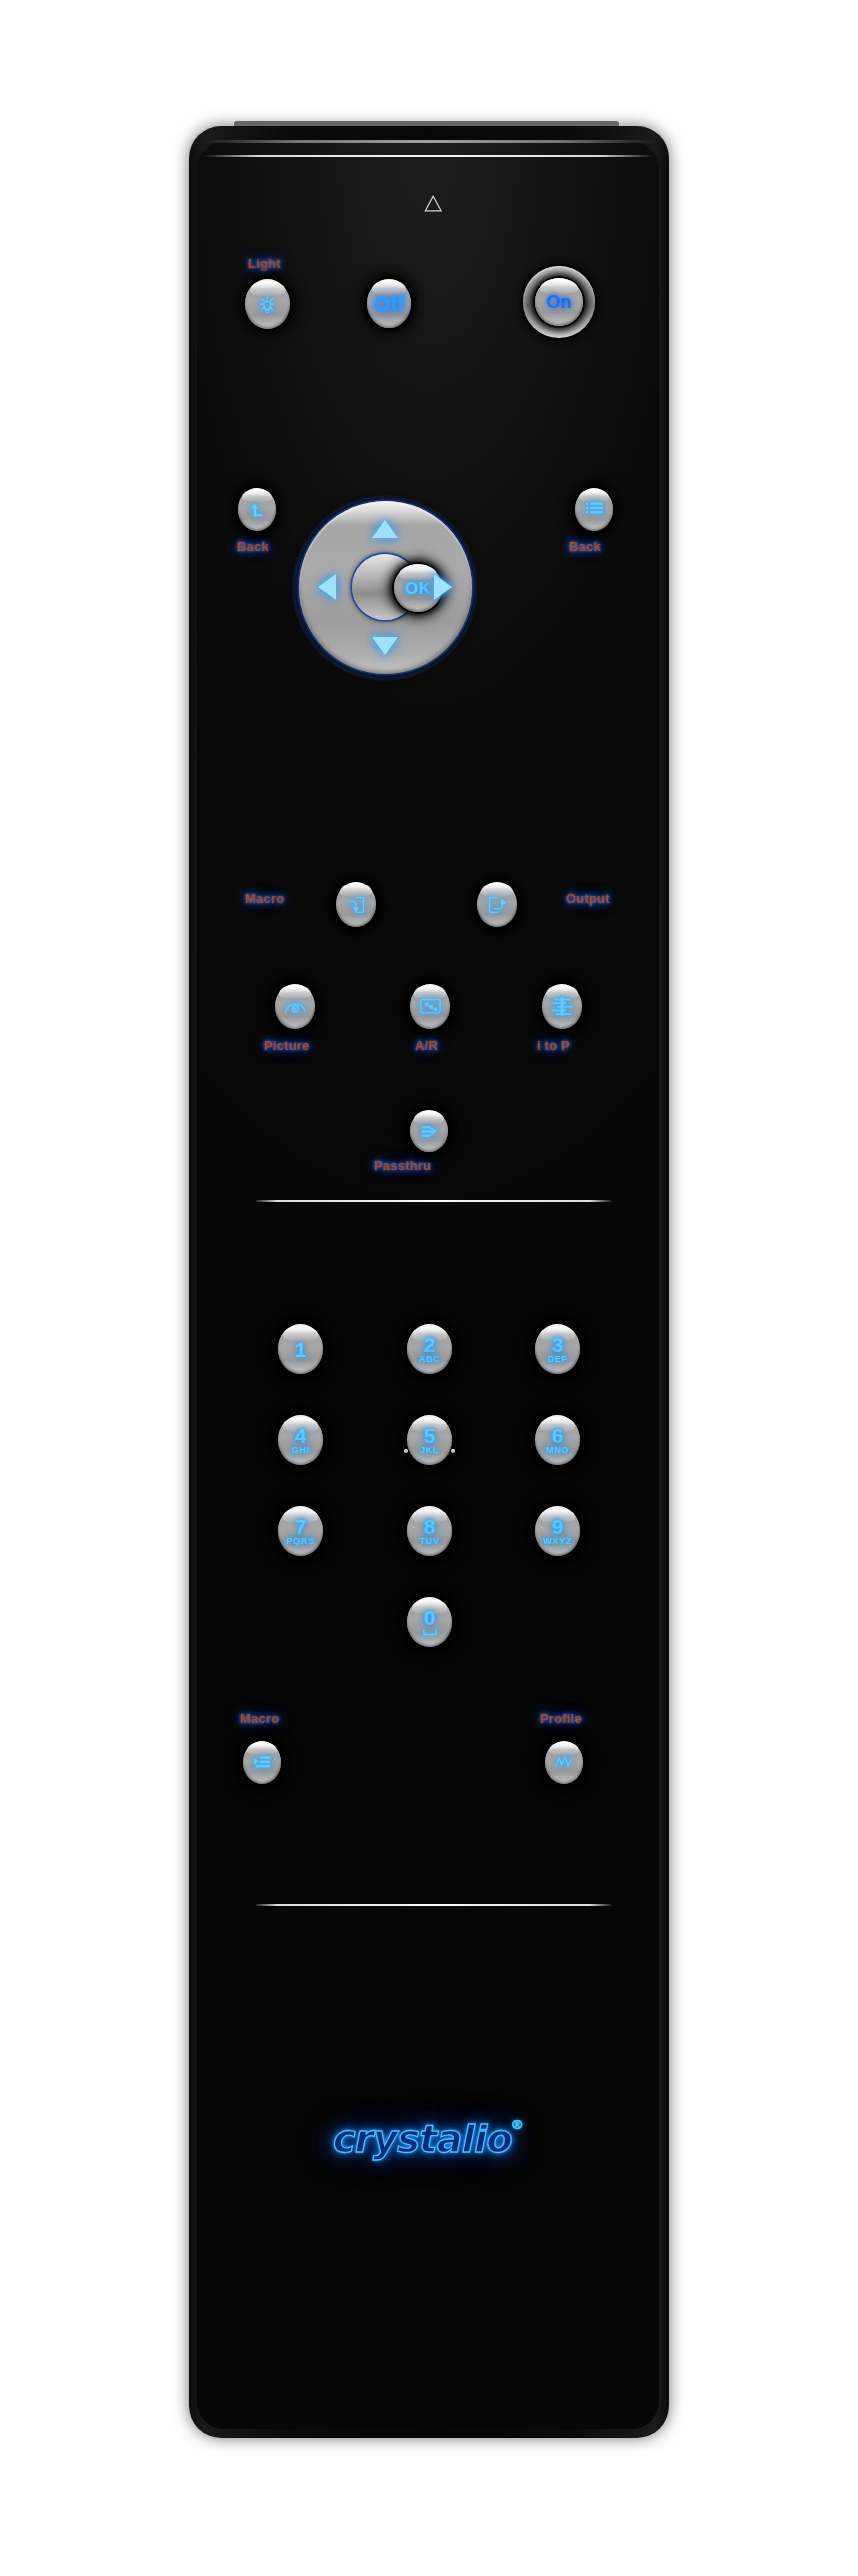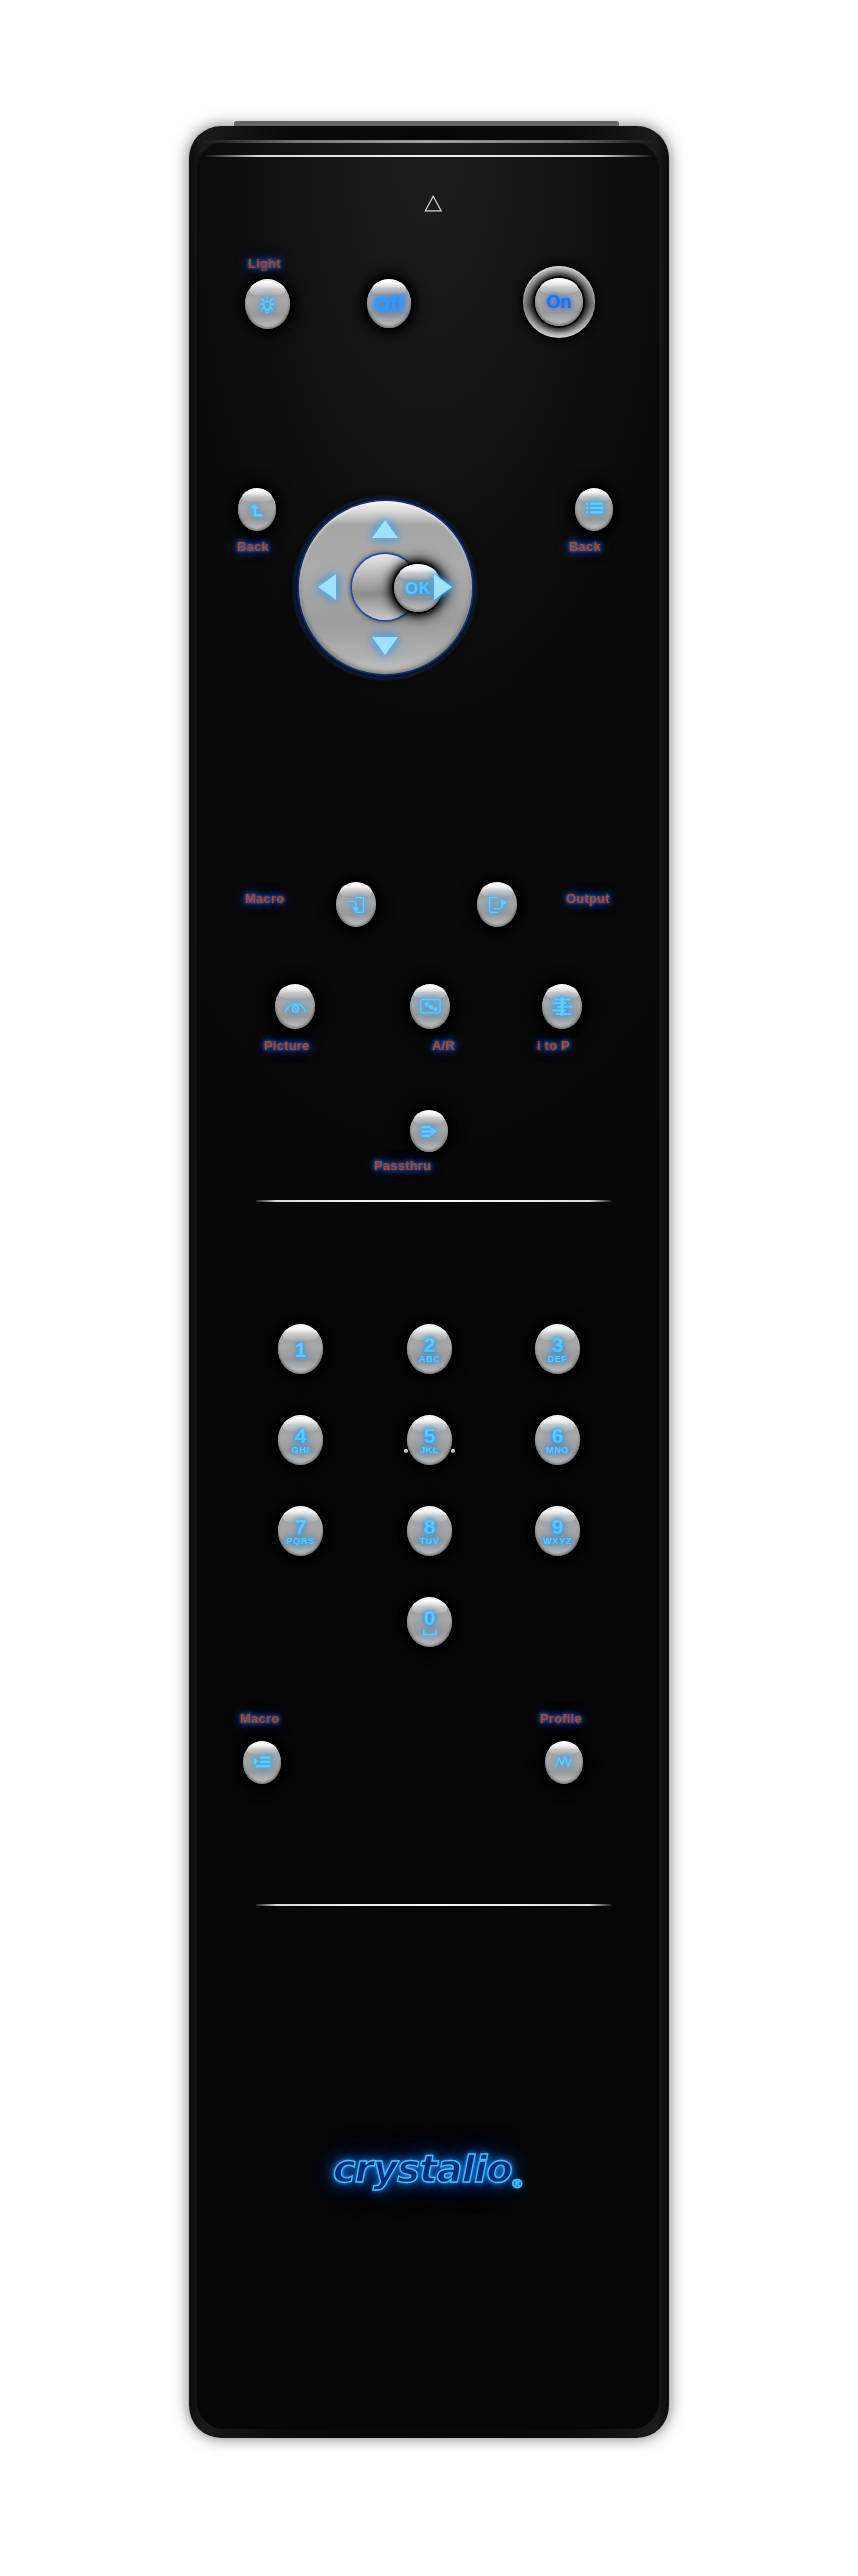--- a/index.html
+++ b/index.html
@@ -138,21 +138,21 @@
   
   #btn-input{left:336px;top:882px;width:40px;height:45px;}
   #lbl-input{left:245px;top:891px;}
   #btn-output{left:477px;top:882px;width:40px;height:45px;}
   #lbl-output{left:566px;top:891px;}
 
   
   #btn-picture{left:275px;top:984px;width:40px;height:45px;}
   #lbl-picture{left:264px;top:1038px;}
   #btn-ar{left:410px;top:984px;width:40px;height:45px;}
-  #lbl-ar{left:432px;top:1038px;text-align:center;}
+  #lbl-ar{left:415px;top:1038px;text-align:center;}
   #btn-itop{left:542px;top:984px;width:40px;height:45px;}
   #lbl-itop{left:537px;top:1038px;}
 
   #btn-passthru{left:410px;top:1110px;width:38px;height:42px;}
   #lbl-passthru{left:374px;top:1158px;}
 
   
   .divider{position:absolute;left:256px;width:355px;height:1.8px;border-radius:1.2px;
     background:linear-gradient(90deg,rgba(255,255,255,.12) 0%,rgba(232,232,232,.95) 6%,rgba(255,255,255,.98) 50%,rgba(232,232,232,.95) 94%,rgba(255,255,255,.12) 100%);}
   #divider-1{top:1200px;}
@@ -163,21 +163,21 @@
   .keybtn .glyph{display:block;}
 
   #btn-macro{left:243px;top:1741px;width:38px;height:43px;}
   #lbl-macro{left:240px;top:1711px;}
   #btn-profile{left:545px;top:1741px;width:38px;height:43px;}
   #lbl-profile{left:540px;top:1711px;}
 
   
   #logo{
     position:absolute;left:274px;top:2117px;width:307px;height:74px;
-    display:flex;align-items:flex-end;justify-content:center;
+    display:flex;align-items:flex-start;justify-content:center;
   }
   #logo-text{
     font-family:"DejaVu Sans",sans-serif;
     font-size:38px;font-weight:700;font-style:italic;letter-spacing:-0.6px;
     color:#0a2a7a;
     -webkit-text-stroke:1.3px #3fc6ff;
     text-shadow:0 0 3.7px #29a8ff,0 0 8.6px #1a7ae8,0 0 18.4px rgba(20,100,230,.85),0 0 32px rgba(20,90,220,.55);
   }
   #logo-r{
     font-size:13.5px;font-weight:700;vertical-align:super;

